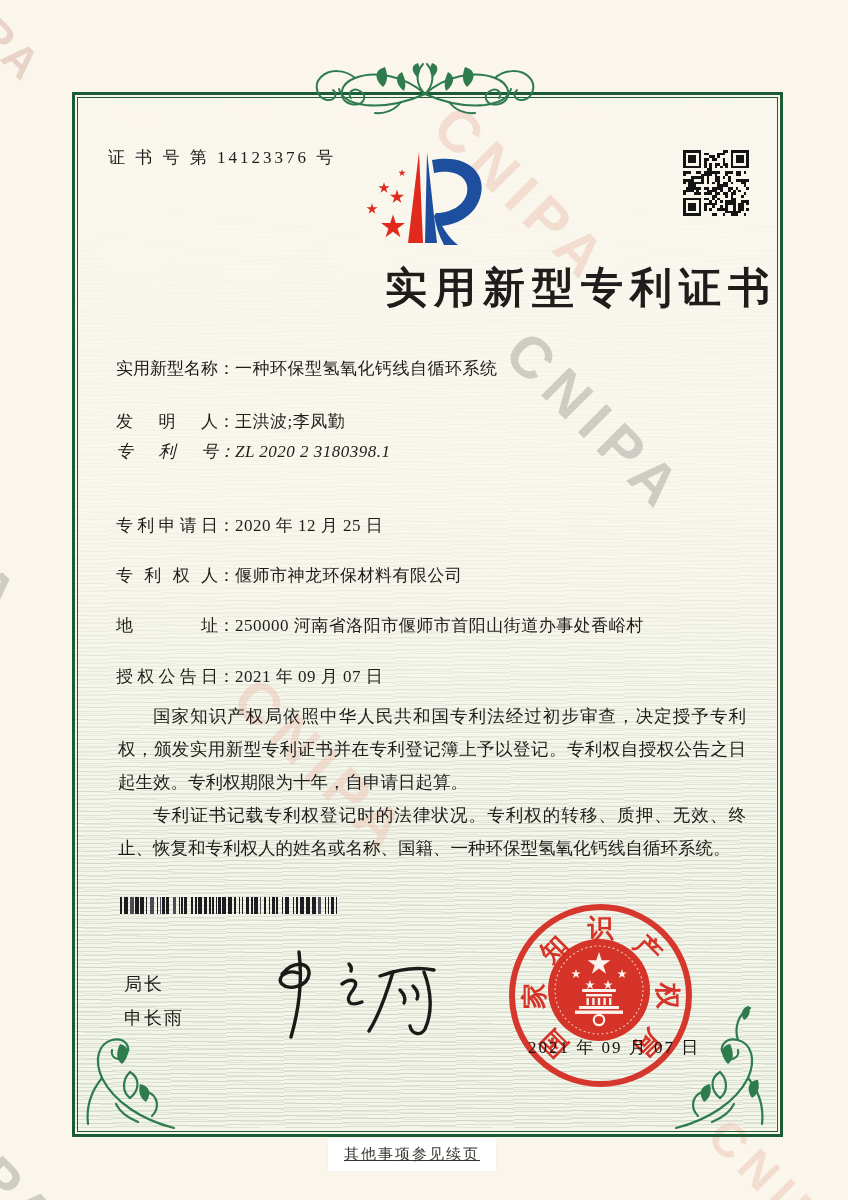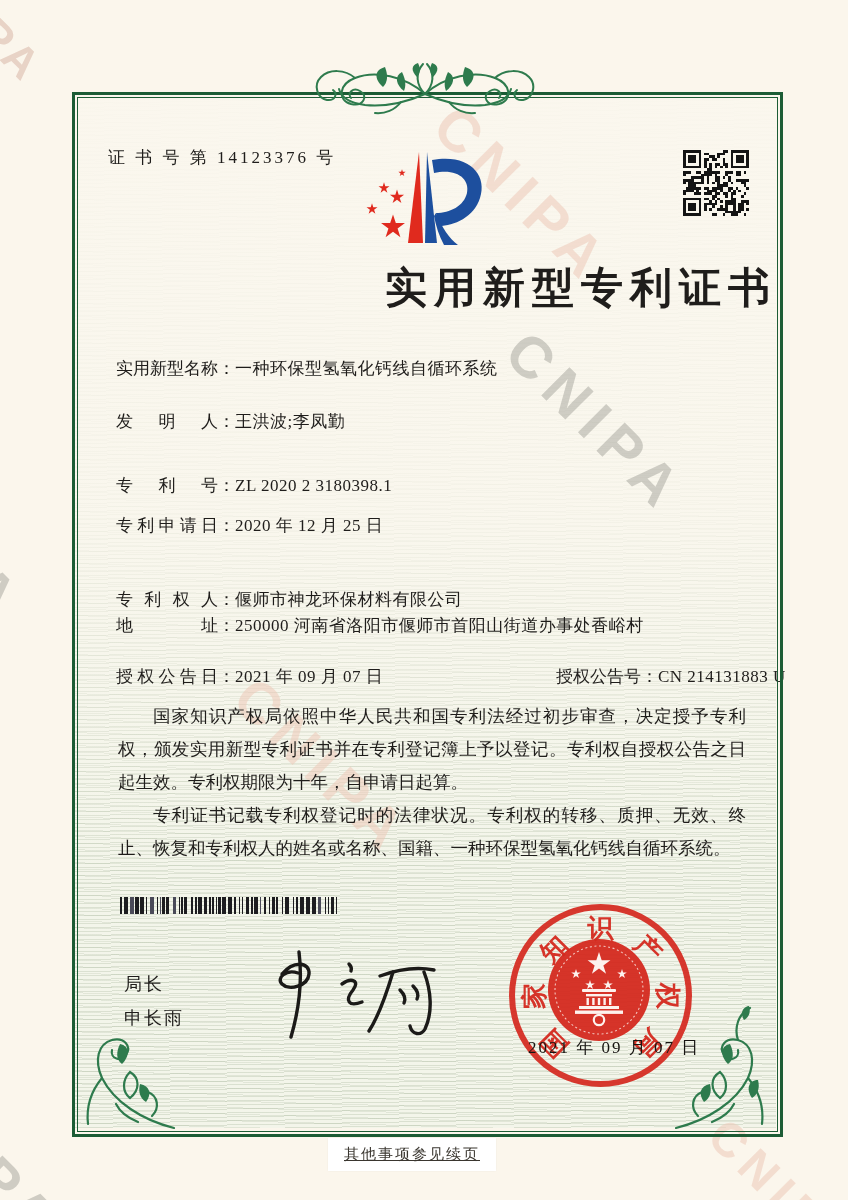--- a/index.html
+++ b/index.html
@@ -467,38 +467,35 @@
     </svg>
 
   <div class="title">实用新型专利证书</div>
 
   <div class="frow" style="top:357px;">
     <span class="flabel">实用新型名称</span><span>：</span><span class="fvalue">一种环保型氢氧化钙线自循环系统</span>
   </div>
   <div class="frow" style="top:410px;">
     <span class="flabel">发明人</span><span>：</span><span class="fvalue">王洪波;李凤勤</span>
   </div>
-  <div class="frow" style="top:474px;">
+  <div class="frow" style="top:440px;font-style:italic;">
     <span class="flabel">专利号</span><span>：</span><span class="fvalue">ZL 2020 2 3180398.1</span>
   </div>
   <div class="frow" style="top:514px;">
     <span class="flabel">专利申请日</span><span>：</span><span class="fvalue">2020 年 12 月 25 日</span>
   </div>
-  <div class="frow" style="top:564px;margin-top:24px;">
+  <div class="frow" style="top:564px;">
     <span class="flabel">专利权人</span><span>：</span><span class="fvalue">偃师市神龙环保材料有限公司</span>
   </div>
   <div class="frow" style="top:614px;">
     <span class="flabel">地址</span><span>：</span><span class="fvalue">250000 河南省洛阳市偃师市首阳山街道办事处香峪村</span>
   </div>
 
   <div class="frow" style="top:665px;width:630px;">
     <span class="flabel">授权公告日</span><span>：</span><span class="fvalue">2021 年 09 月 07 日</span>
-    <span class="grant2">
-      <span>授权公告号</span><span>：</span><span class="fvalue">CN 214131883 U</span>
-    </span>
   </div>
 
   <div class="body-par">
     <p>国家知识产权局依照中华人民共和国专利法经过初步审查，决定授予专利权，颁发实用新型专利证书并在专利登记簿上予以登记。专利权自授权公告之日起生效。专利权期限为十年，自申请日起算。</p>
     <p>专利证书记载专利权登记时的法律状况。专利权的转移、质押、无效、终止、恢复和专利权人的姓名或名称、国籍、一种环保型氢氧化钙线自循环系统。</p>
   </div>
 
   <div class="barcode" id="barcode"><i style="width:2px;background:#1d1d20"></i><i style="width:2px"></i><i style="width:4px;background:#1d1d20"></i><i style="width:2px"></i><i style="width:4px;background:#4a4a58"></i><i style="width:1px"></i><i style="width:4px;background:#1d1d20"></i><i style="width:1px"></i><i style="width:4px;background:#1d1d20"></i><i style="width:2px"></i><i style="width:1px;background:#1d1d20"></i><i style="width:3px"></i><i style="width:4px;background:#4a4a58"></i><i style="width:3px"></i><i style="width:1px;background:#1d1d20"></i><i style="width:2px"></i><i style="width:1px;background:#4a4a58"></i><i style="width:1px"></i><i style="width:3px;background:#1d1d20"></i><i style="width:1px"></i><i style="width:3px;background:#1d1d20"></i><i style="width:4px"></i><i style="width:3px;background:#4a4a58"></i><i style="width:3px"></i><i style="width:1px;background:#1d1d20"></i><i style="width:1px"></i><i style="width:2px;background:#1d1d20"></i><i style="width:1px"></i><i style="width:3px;background:#1d1d20"></i><i style="width:4px"></i><i style="width:2px;background:#1d1d20"></i><i style="width:2px"></i><i style="width:2px;background:#1d1d20"></i><i style="width:1px"></i><i style="width:4px;background:#1d1d20"></i><i style="width:2px"></i><i style="width:3px;background:#1d1d20"></i><i style="width:2px"></i><i style="width:2px;background:#1d1d20"></i><i style="width:1px"></i><i style="width:2px;background:#1d1d20"></i><i style="width:2px"></i><i style="width:1px;background:#1d1d20"></i><i style="width:1px"></i><i style="width:3px;background:#1d1d20"></i><i style="width:1px"></i><i style="width:4px;background:#1d1d20"></i><i style="width:2px"></i><i style="width:4px;background:#1d1d20"></i><i style="width:2px"></i><i style="width:2px;background:#1d1d20"></i><i style="width:3px"></i><i style="width:1px;background:#1d1d20"></i><i style="width:2px"></i><i style="width:1px;background:#1d1d20"></i><i style="width:3px"></i><i style="width:3px;background:#1d1d20"></i><i style="width:2px"></i><i style="width:2px;background:#1d1d20"></i><i style="width:1px"></i><i style="width:4px;background:#1d1d20"></i><i style="width:2px"></i><i style="width:1px;background:#4a4a58"></i><i style="width:3px"></i><i style="width:2px;background:#1d1d20"></i><i style="width:3px"></i><i style="width:1px;background:#1d1d20"></i><i style="width:2px"></i><i style="width:3px;background:#1d1d20"></i><i style="width:1px"></i><i style="width:2px;background:#1d1d20"></i><i style="width:4px"></i><i style="width:1px;background:#1d1d20"></i><i style="width:2px"></i><i style="width:4px;background:#1d1d20"></i><i style="width:4px"></i><i style="width:1px;background:#1d1d20"></i><i style="width:2px"></i><i style="width:2px;background:#1d1d20"></i><i style="width:2px"></i><i style="width:4px;background:#1d1d20"></i><i style="width:2px"></i><i style="width:4px;background:#1d1d20"></i><i style="width:2px"></i><i style="width:4px;background:#1d1d20"></i><i style="width:2px"></i><i style="width:3px;background:#4a4a58"></i><i style="width:4px"></i><i style="width:1px;background:#1d1d20"></i><i style="width:2px"></i><i style="width:1px;background:#1d1d20"></i><i style="width:2px"></i><i style="width:3px;background:#1d1d20"></i><i style="width:2px"></i><i style="width:1px;background:#1d1d20"></i><i style="width:2px"></i></div>
 
   <div class="cm-title">局长</div>

